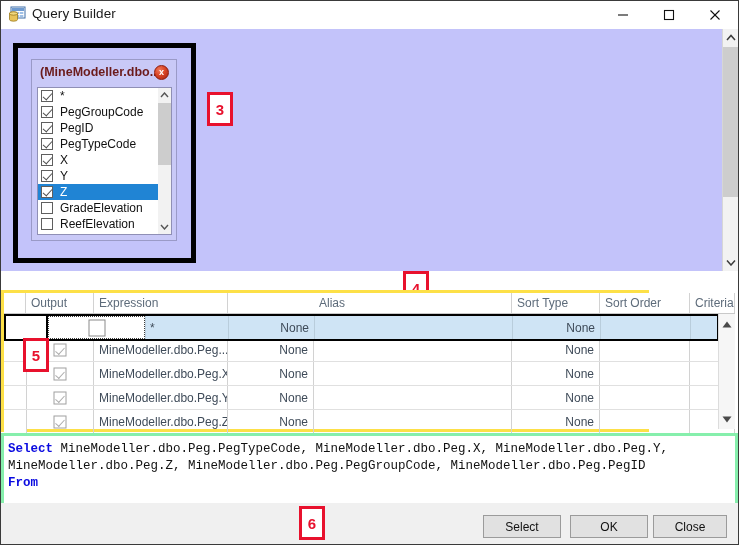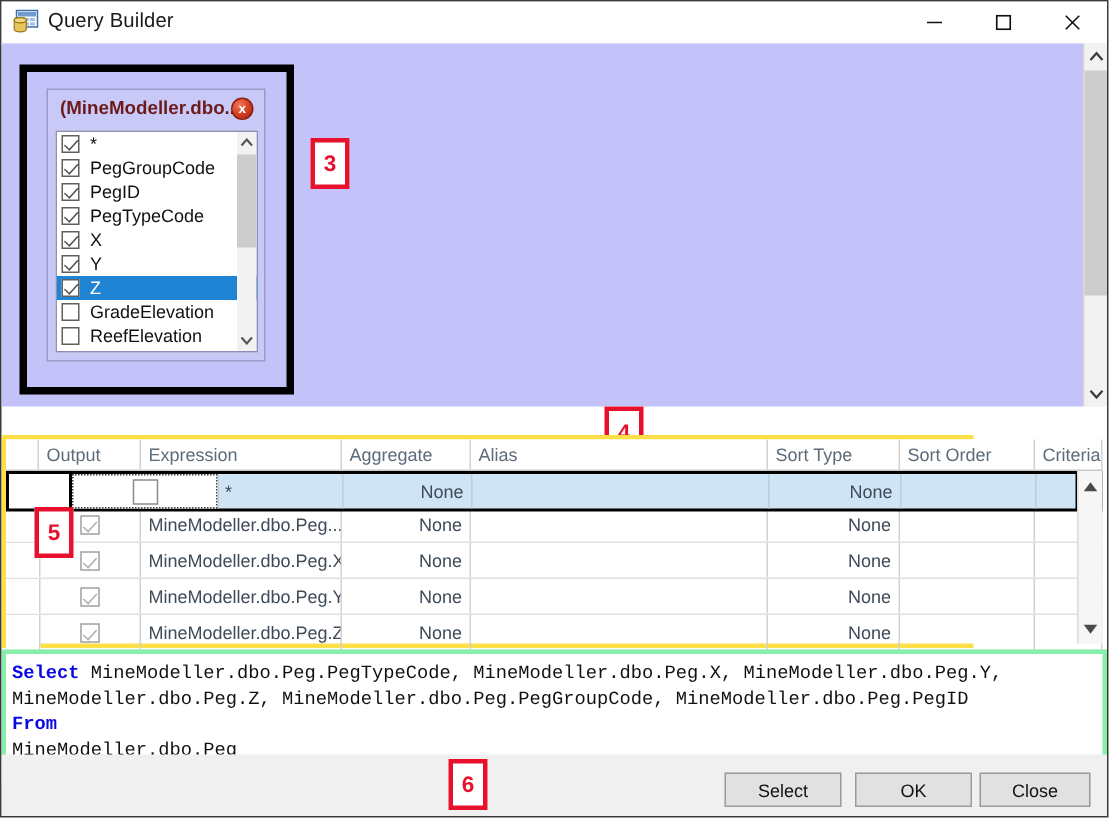--- a/index.html
+++ b/index.html
@@ -183,21 +183,20 @@
     </span>
   </div>
 
   <div class="gridwrap">
     <div class="gridin">
       <div class="grid" id="grid-root">
           <div class="grow ghead">
             <div class="gcell" style="left: 0px; width: 22px;"></div>
             <div class="gcell" style="left: 22px; width: 68px;">Output</div>
             <div class="gcell" style="left: 90px; width: 134px;">Expression</div>
-            <div class="gcell" style="left: 224px; width: 86px;">Aggregate</div>
             <div class="gcell" style="left: 508px; width: 88px;">Sort Type</div>
             <div class="gcell" style="left: 310px; width: 198px;">Alias</div>
             <div class="gcell" style="left: 596px; width: 90px;">Sort Order</div>
             <div class="gcell" style="left: 686px; width: 45px;">Criteria</div>
           </div>
           <div class="grow sel-row" style="border-bottom: 1px solid rgb(224, 224, 224);">
             <div class="rowsel" style="background: transparent; border-right: none;">
               <span class="pencil"><svg width="12" height="12" viewBox="0 0 12 12">
                   <path d="M1 11 L2.2 8.2 L8.6 1.8 L10.2 3.4 L3.8 9.8 Z" fill="none" stroke="#777" stroke-width="1"></path>
                 </svg></span>
@@ -287,21 +286,21 @@
           <svg width="10" height="7" viewBox="0 0 10 7">
               <polygon points="5,6.5 0.5,0.5 9.5,0.5" fill="#4a4a4a"></polygon>
             </svg>
         </span>
       </div>
     </div>
   </div>
   <div class="badge bdg5">5</div>
 
   <div class="sqlwrap">
-    <div class="sql"><span class="kw">Select</span><span> MineModeller.dbo.Peg.PegTypeCode, MineModeller.dbo.Peg.X, MineModeller.dbo.Peg.Y,</span><br><span>MineModeller.dbo.Peg.Z, MineModeller.dbo.Peg.PegGroupCode, MineModeller.dbo.Peg.PegID</span><br><span class="kw">From</span><br><span>MineModeller.dbo.Peg</span></div>
+    <div class="sql"><span class="kw">Select</span><span> MineModeller.dbo.Peg.PegTypeCode, MineModeller.dbo.Peg.X, MineModeller.dbo.Peg.Y,</span><br><span>MineModeller.dbo.Peg.Z, MineModeller.dbo.Peg.PegGroupCode, MineModeller.dbo.Peg.PegID</span><br><span class="kw">From</span><br></div>
   </div>
 
   <div class="footer">
     <div class="fbtn b-exec">Select</div>
     <div class="fbtn b-ok">OK</div>
     <div class="fbtn b-close">Close</div>
   </div>
   <div class="badge bdg6">6</div>
 
 </div>

